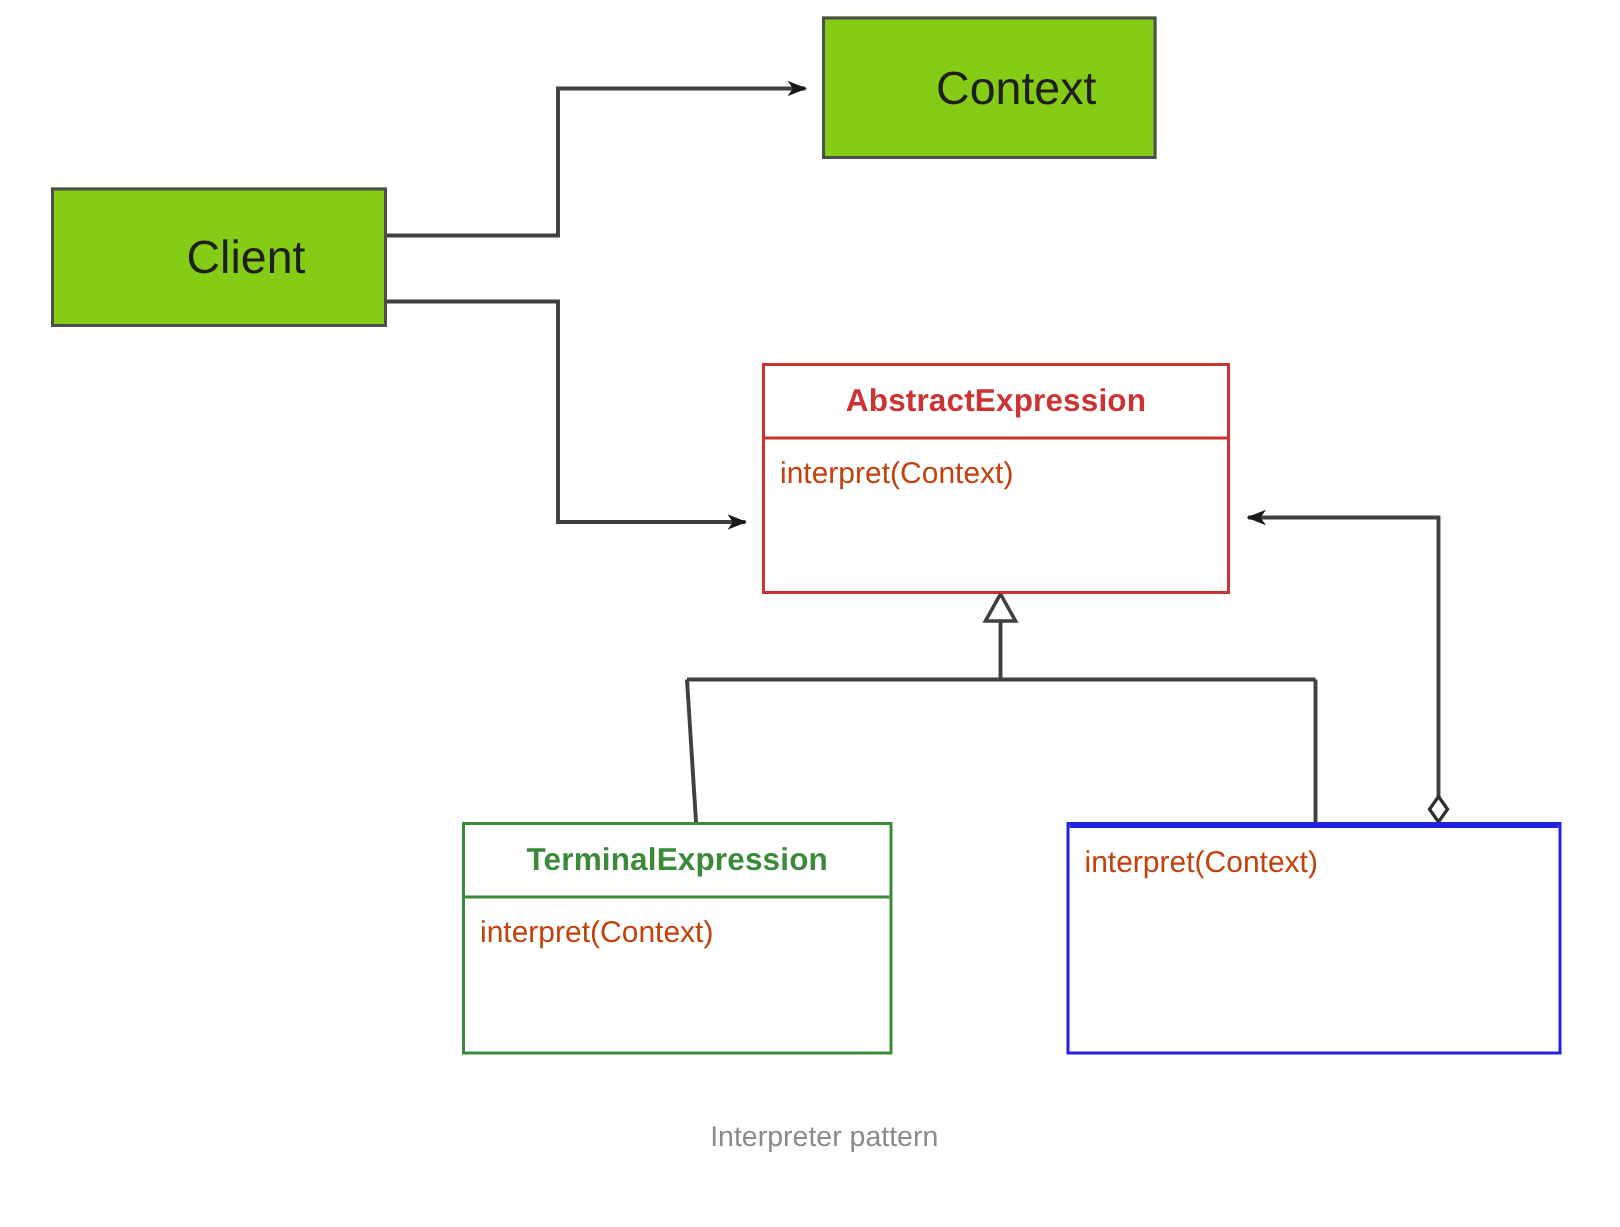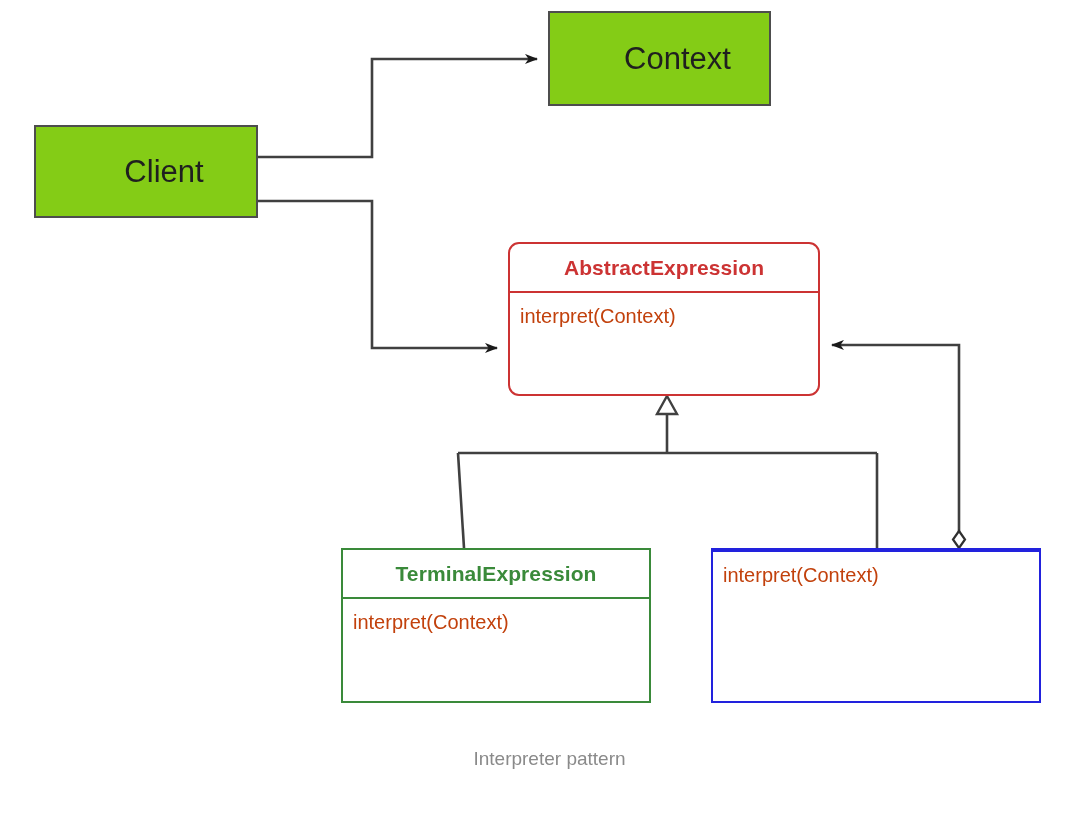--- a/index.html
+++ b/index.html
@@ -71,21 +71,21 @@
   .simple-box .plain-label {
     font-size: 31px;
     color: #1f1f1f;
     white-space: nowrap;
   }
 
   
   #box-context   { left: 548px; top: 11px;  width: 223px; height: 95px;  }
   #box-client    { left: 34px;  top: 125px; width: 224px; height: 93px; text-align: right;  }
   #box-abstract  { left: 508px; top: 242px; width: 312px; height: 154px; }
-  #box-terminal  { left: 308px; top: 548px; width: 310px; height: 155px; margin-left: 33px; }
+  #box-terminal  { left: 308px; top: 548px; width: 287px; height: 155px; }
   #box-nonterm   { left: 711px; top: 548px; width: 330px; height: 155px; }
 
   
   #caption {
     position: absolute;
     left: 0;
     top: 748px;
     width: 1067px;
     text-align: center;
     font-size: 19px;
@@ -133,21 +133,21 @@
   </svg>
 
   <div class="simple-box" id="box-context">
     <span class="plain-label">Context</span>
   </div>
 
   <div class="simple-box" id="box-client">
     <span class="plain-label">Client</span>
   </div>
 
-  <div class="uml-box" id="box-abstract" style="border-color:#cc3333;border-radius:11px;">
+  <div class="uml-box" id="box-abstract" style="border-color:#cc3333;">
     <div class="box-title" style="color:#cc3333;">AbstractExpression</div>
     <div class="box-divider" style="background:#cc3333;"></div>
     <div class="box-ops">interpret(Context)</div>
   </div>
 
   <div class="uml-box" id="box-terminal" style="border-color:#3a8a3a;">
     <div class="box-title" style="color:#3a8a3a;">TerminalExpression</div>
     <div class="box-divider" style="background:#3a8a3a;"></div>
     <div class="box-ops">interpret(Context)</div>
   </div>

